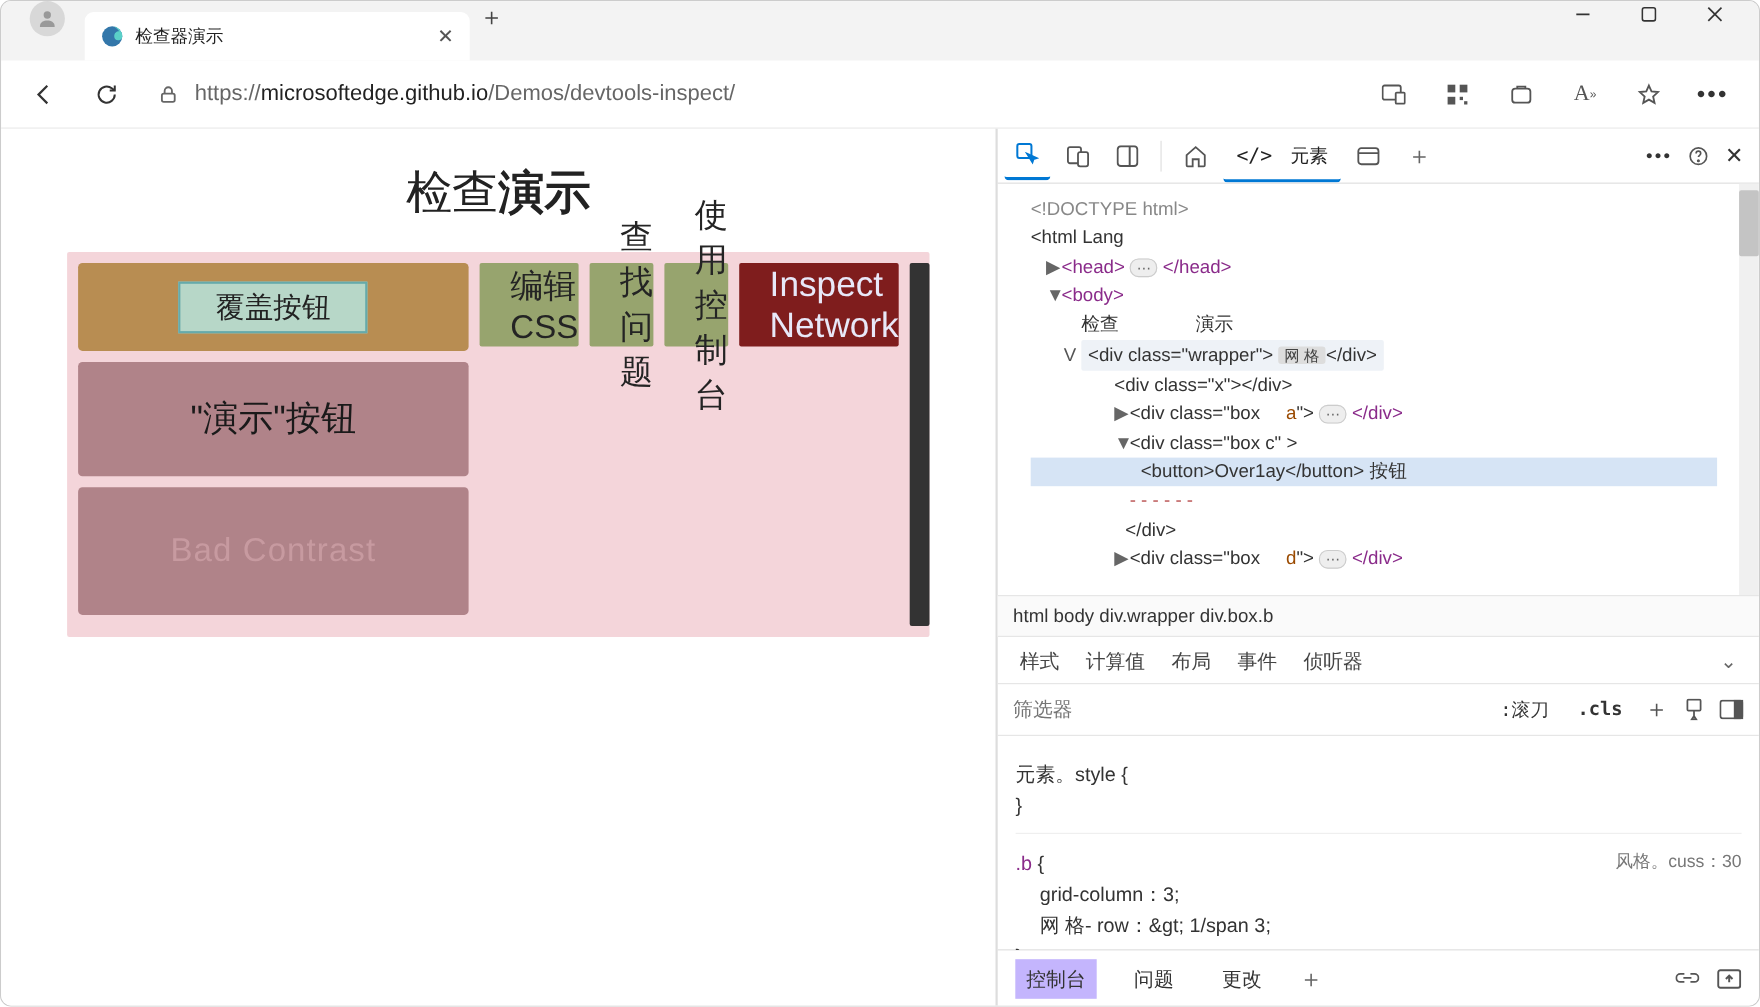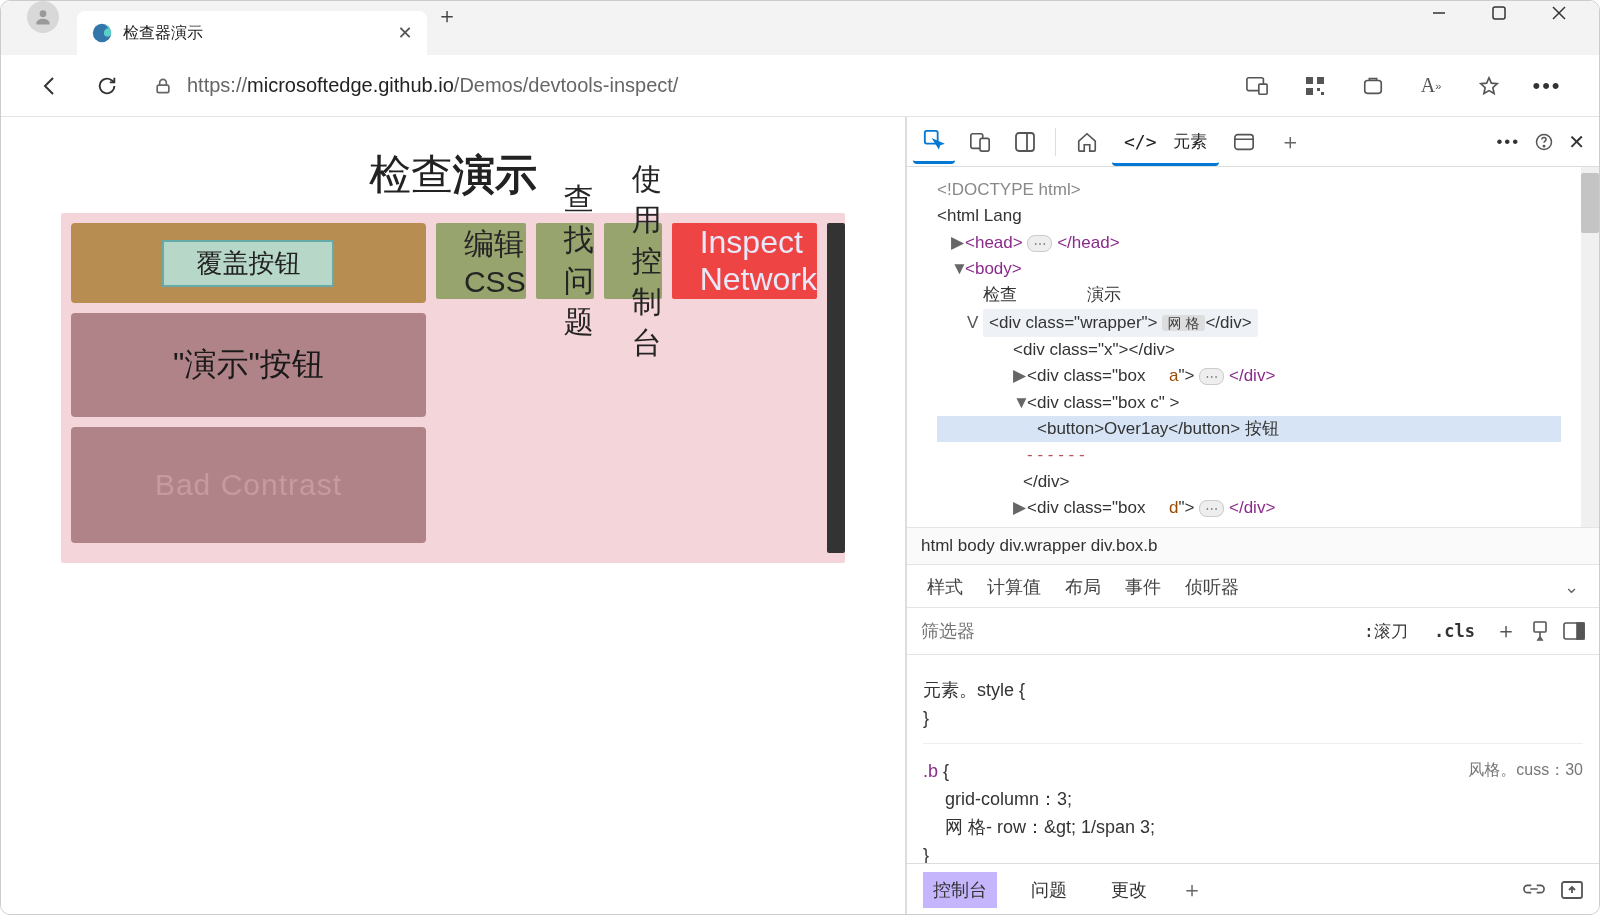--- a/index.html
+++ b/index.html
@@ -11,55 +11,55 @@
 .profile-icon { width: 32px; height: 32px; border-radius: 50%; background: #d8d8d8; display:flex; align-items:center; justify-content:center; margin: 0 18px; }
 .profile-icon svg { width: 20px; height: 20px; fill: #999; }
 .tab { background: #fff; height: 44px; margin-top: 10px; border-radius: 8px 8px 0 0; display: flex; align-items: center; padding: 0 14px; width: 350px; gap: 10px; }
 .tab .edge-icon { width: 22px; height: 22px; }
 .tab-title { flex: 1; font-size: 16px; color: #222; }
 .tab-close { width: 16px; height: 16px; color: #555; display:flex; align-items:center; justify-content:center; font-size: 18px; cursor:pointer; }
 .new-tab { width: 40px; display:flex; align-items:center; justify-content:center; color:#444; font-size: 22px; cursor:pointer; }
 .win-controls { margin-left:auto; display:flex; gap: 36px; padding-right: 20px; }
 .win-controls span { width: 24px; height: 24px; display:flex; align-items:center; justify-content:center; color:#333; }
 
-.addrbar { background: #fff; height: 62px; display:flex; align-items:center; padding: 0 32px; gap: 20px; border-bottom: 1px solid #e4e4e4; }
+.addrbar { background: #fff; height: 62px; display:flex; align-items:center; padding: 0 22px; gap: 20px; border-bottom: 1px solid #e4e4e4; }
 .addr-btn { width: 36px; height: 36px; display:flex; align-items:center; justify-content:center; color:#333; border-radius:4px; }
 .url-box { flex:1; display:flex; align-items:center; gap: 14px; padding: 0 8px; }
 .lock-icon { color:#666; }
 .url-text { color:#666; font-size: 20px; }
 .url-text .host { color:#222; }
 .addr-icons-right { display:flex; gap: 18px; align-items:center; margin-left:auto; }
 .addr-icons-right .addr-btn { width:40px; }
 
 
 .workspace { display:flex; height: calc(915px - 54px - 62px); }
 .page { width: 904px; background: #fff; padding: 30px 0; overflow:auto; }
-.page h1 { text-align:center; font-size: 42px; font-weight: 400; color:#222; margin-bottom: 10px; }
+.page h1 { text-align:center; font-size: 42px; font-weight: 400; color:#222; margin-bottom: 26px; }
 .page h1 b { font-weight: 700; }
 .grid-demo { margin: 0 60px; background: #f4d5da; display:grid; grid-template-columns: 1fr 1fr 18px; gap: 10px; padding: 10px 0 10px 10px; border-radius: 2px; }
 .box { background: #b08389; border-radius: 4px; display:flex; align-items:center; justify-content:center; font-size: 30px; color:#333; height: 116px; }
 .box.a { height: 80px; background: #b88d52; padding: 8px; }
 .box.a .overlay-btn { background: #b7d7c8; border: 2px solid #6aa; padding: 4px 32px; font-size: 26px; color:#222; }
 .box.c { height: 104px; font-size: 32px; color:#1a1a1a; }
 .box.bad { color: #c79aa0; font-size: 30px; letter-spacing:1px; }
 .right-col { grid-column: 2; grid-row: 1 / span 4; display:flex; flex-direction:row; gap: 10px; }
 .right-col .item { background: #97a46e; height: 76px; display:flex; align-items:center; padding-left: 28px; color: #242424; font-size: 30px; border-radius:2px; }
-.right-col .item.netw { background: #ef4444; color: #e8e8f8; font-size: 32px; }
+.right-col .item.netw { background: #7f1d1d; color: #e8e8f8; font-size: 32px; }
 .scrollbar-col { grid-column:3; grid-row:1 / span 4; background:#333; border-radius:2px; }
 
 
 .devtools { flex:1; border-left: 2px solid #ddd; background:#fff; display:flex; flex-direction:column; font-size: 17px; color:#333; }
 .dt-tabs { height: 50px; border-bottom: 1px solid #ddd; display:flex; align-items:center; padding: 0 6px; gap: 4px; }
 .dt-tabbtn { padding: 6px 10px; display:flex; align-items:center; gap:6px; color:#555; border-radius:4px; }
 .dt-tabbtn.active { color:#0078d4; border-bottom: 3px solid #0078d4; padding-bottom:10px; margin-bottom:-3px; }
 .dt-tabbtn.elements-active { color:#222; border-bottom:3px solid #0078d4; padding: 10px 12px 10px; margin-bottom:-3px; }
 .dt-divider { width:1px; height:28px; background:#ddd; margin:0 6px; }
 .dt-right { margin-left:auto; display:flex; gap: 14px; align-items:center; padding-right: 8px; }
 
-.dom-tree { padding: 10px 20px 6px 30px; font-family: Consolas, monospace; font-size: 17px; line-height: 1.55; color:#333; overflow:auto; flex: 0 0 auto; position:relative; }
+.dom-tree { padding: 10px 20px 20px 30px; font-family: Consolas, monospace; font-size: 17px; line-height: 1.55; color:#333; overflow:auto; flex: 0 0 auto; position:relative; }
 .dom-tree .tag { color:#8a2b8a; }
 .dom-tree .attr { color:#9a4a00; }
 .dom-tree .doctype { color:#888; }
 .dom-tree .arrow { color:#666; display:inline-block; width:14px; }
 .dom-tree .line { white-space: nowrap; }
 .dom-tree .ellips { background:#eee; border:1px solid #ccc; border-radius:8px; padding:0 5px; font-size:13px; color:#666; }
 .dom-tree .sel { background:#eef2f7; border-radius:2px; display:inline-block; padding:1px 6px; }
 .dom-tree .highlight { background:#d6e4f5; }
 .dom-tree .gridbadge { background:#ddd; border-radius:3px; padding:0 6px; font-size:14px; color:#444; margin-left:4px;}
 .breadcrumb { padding: 8px 14px; border-top:1px solid #e4e4e4; border-bottom:1px solid #e4e4e4; color:#333; font-size:17px; background:#fafafa; }

